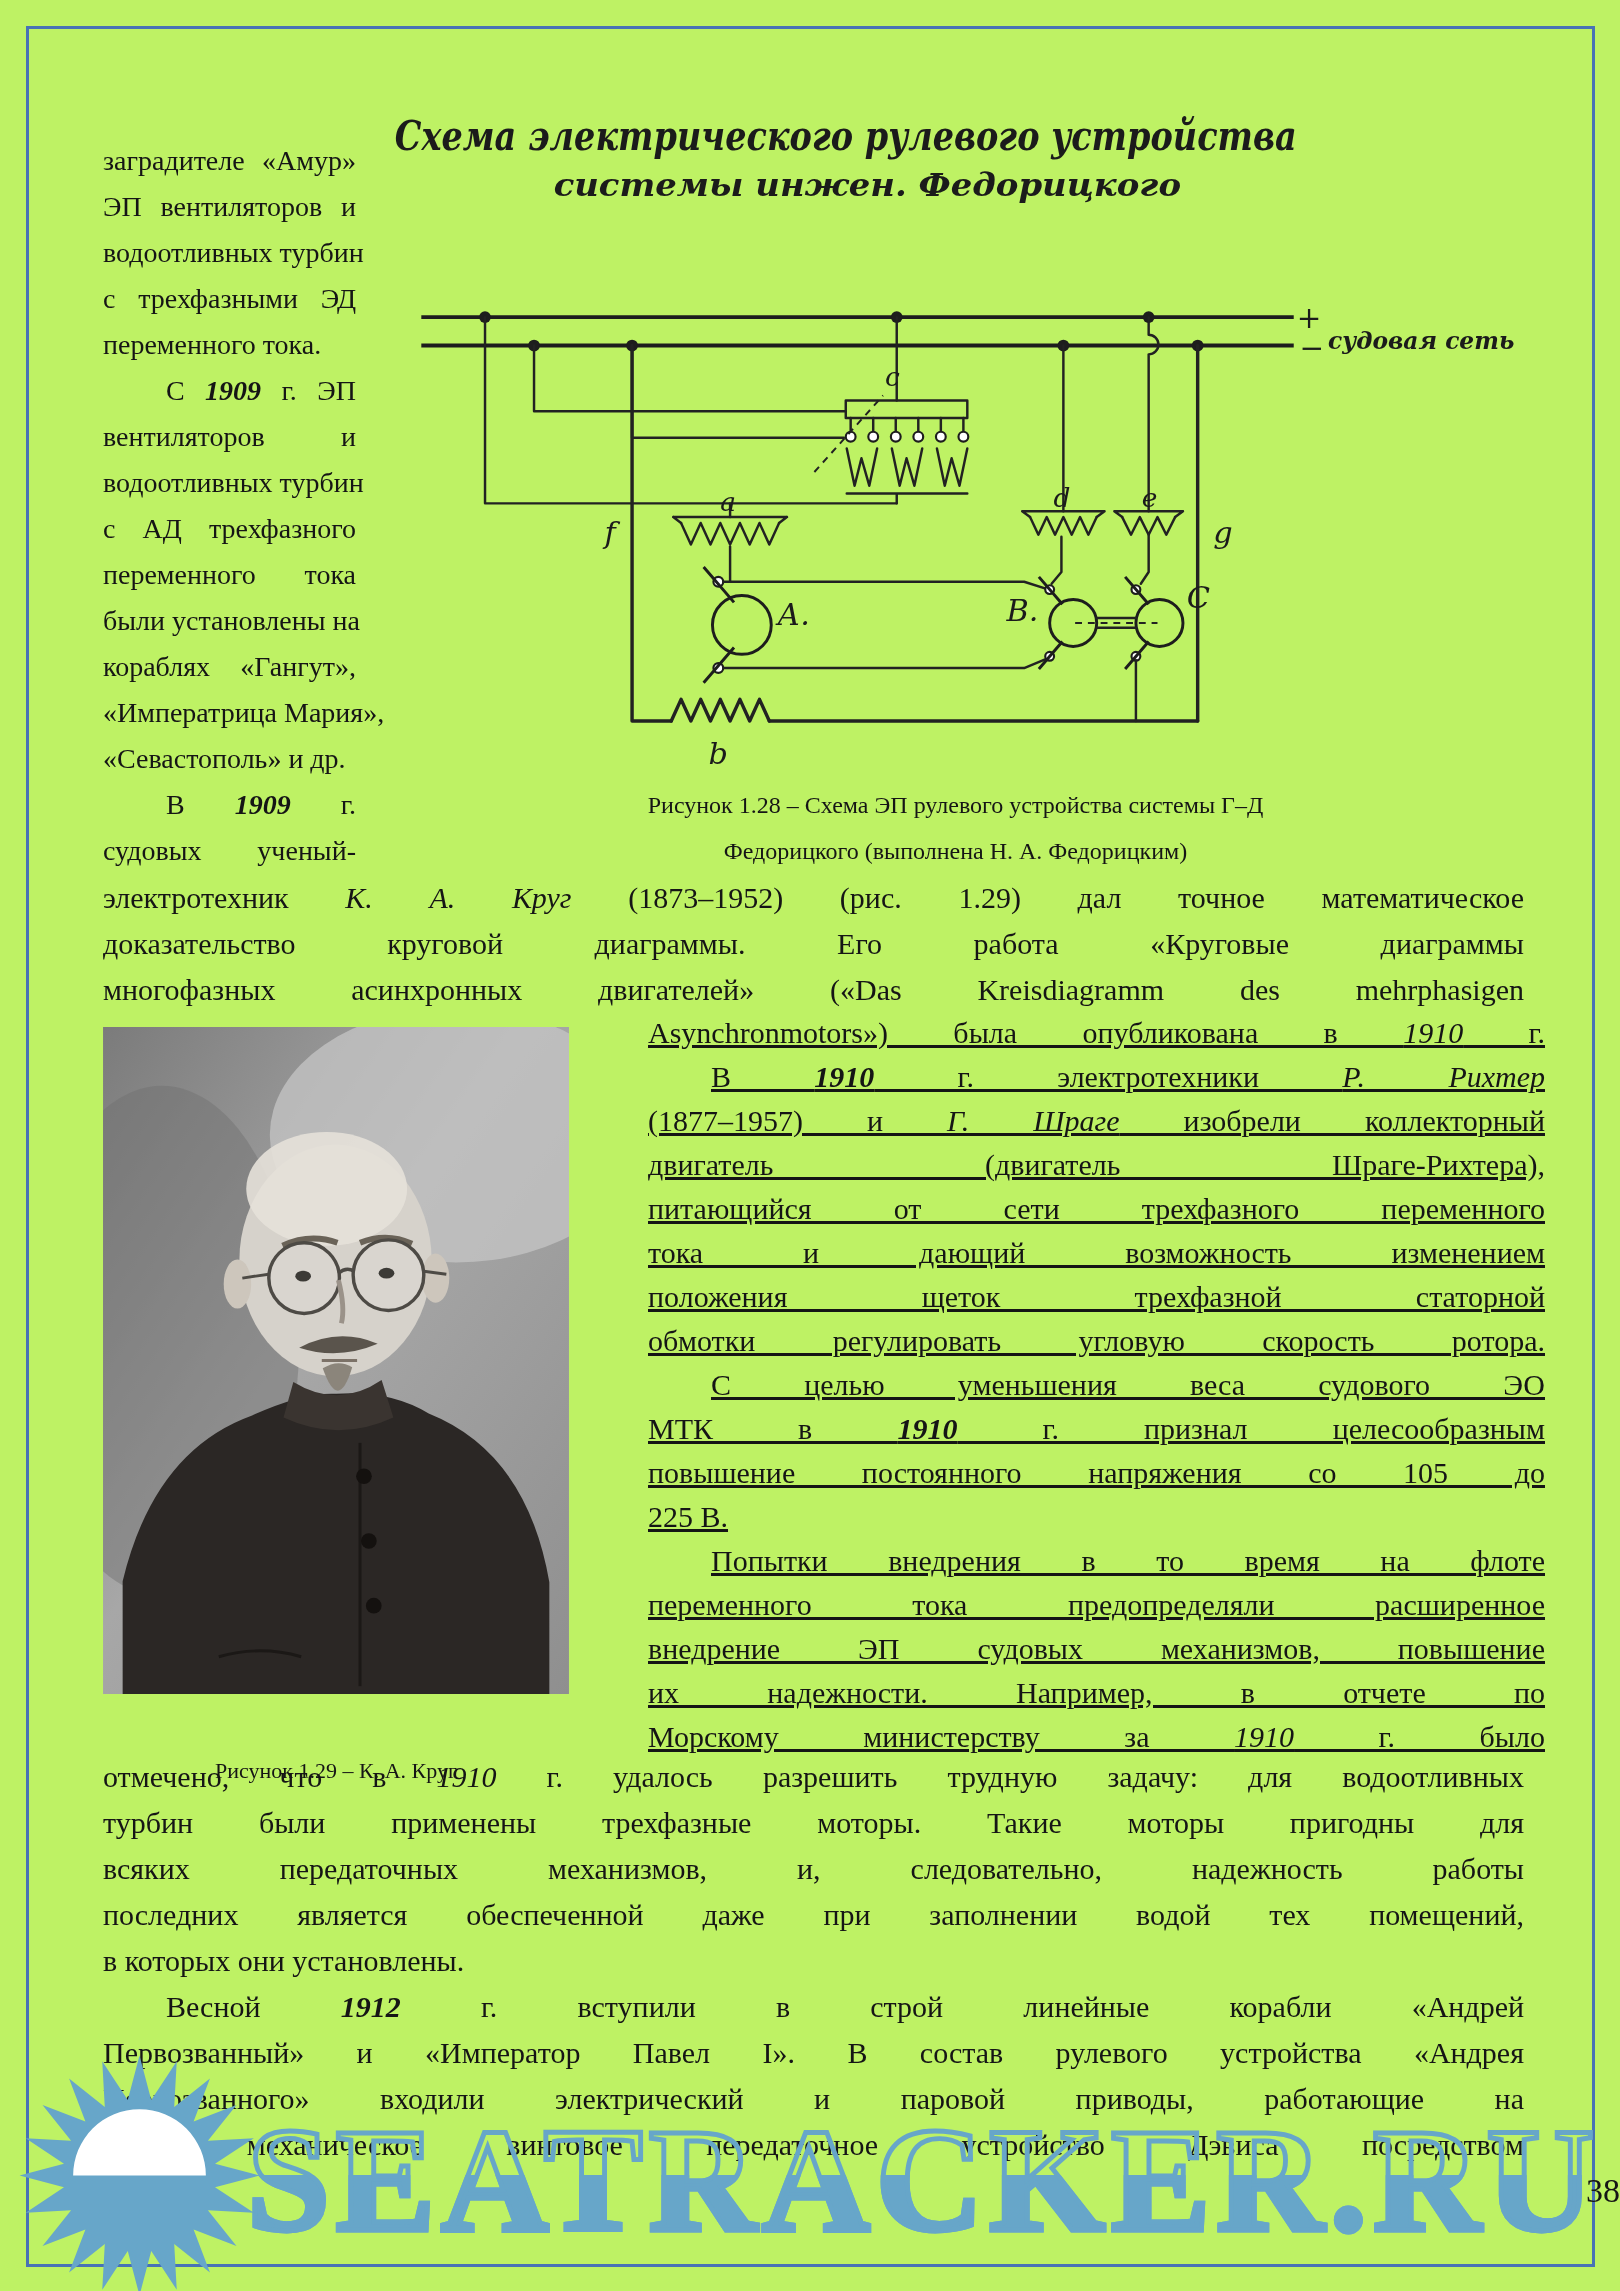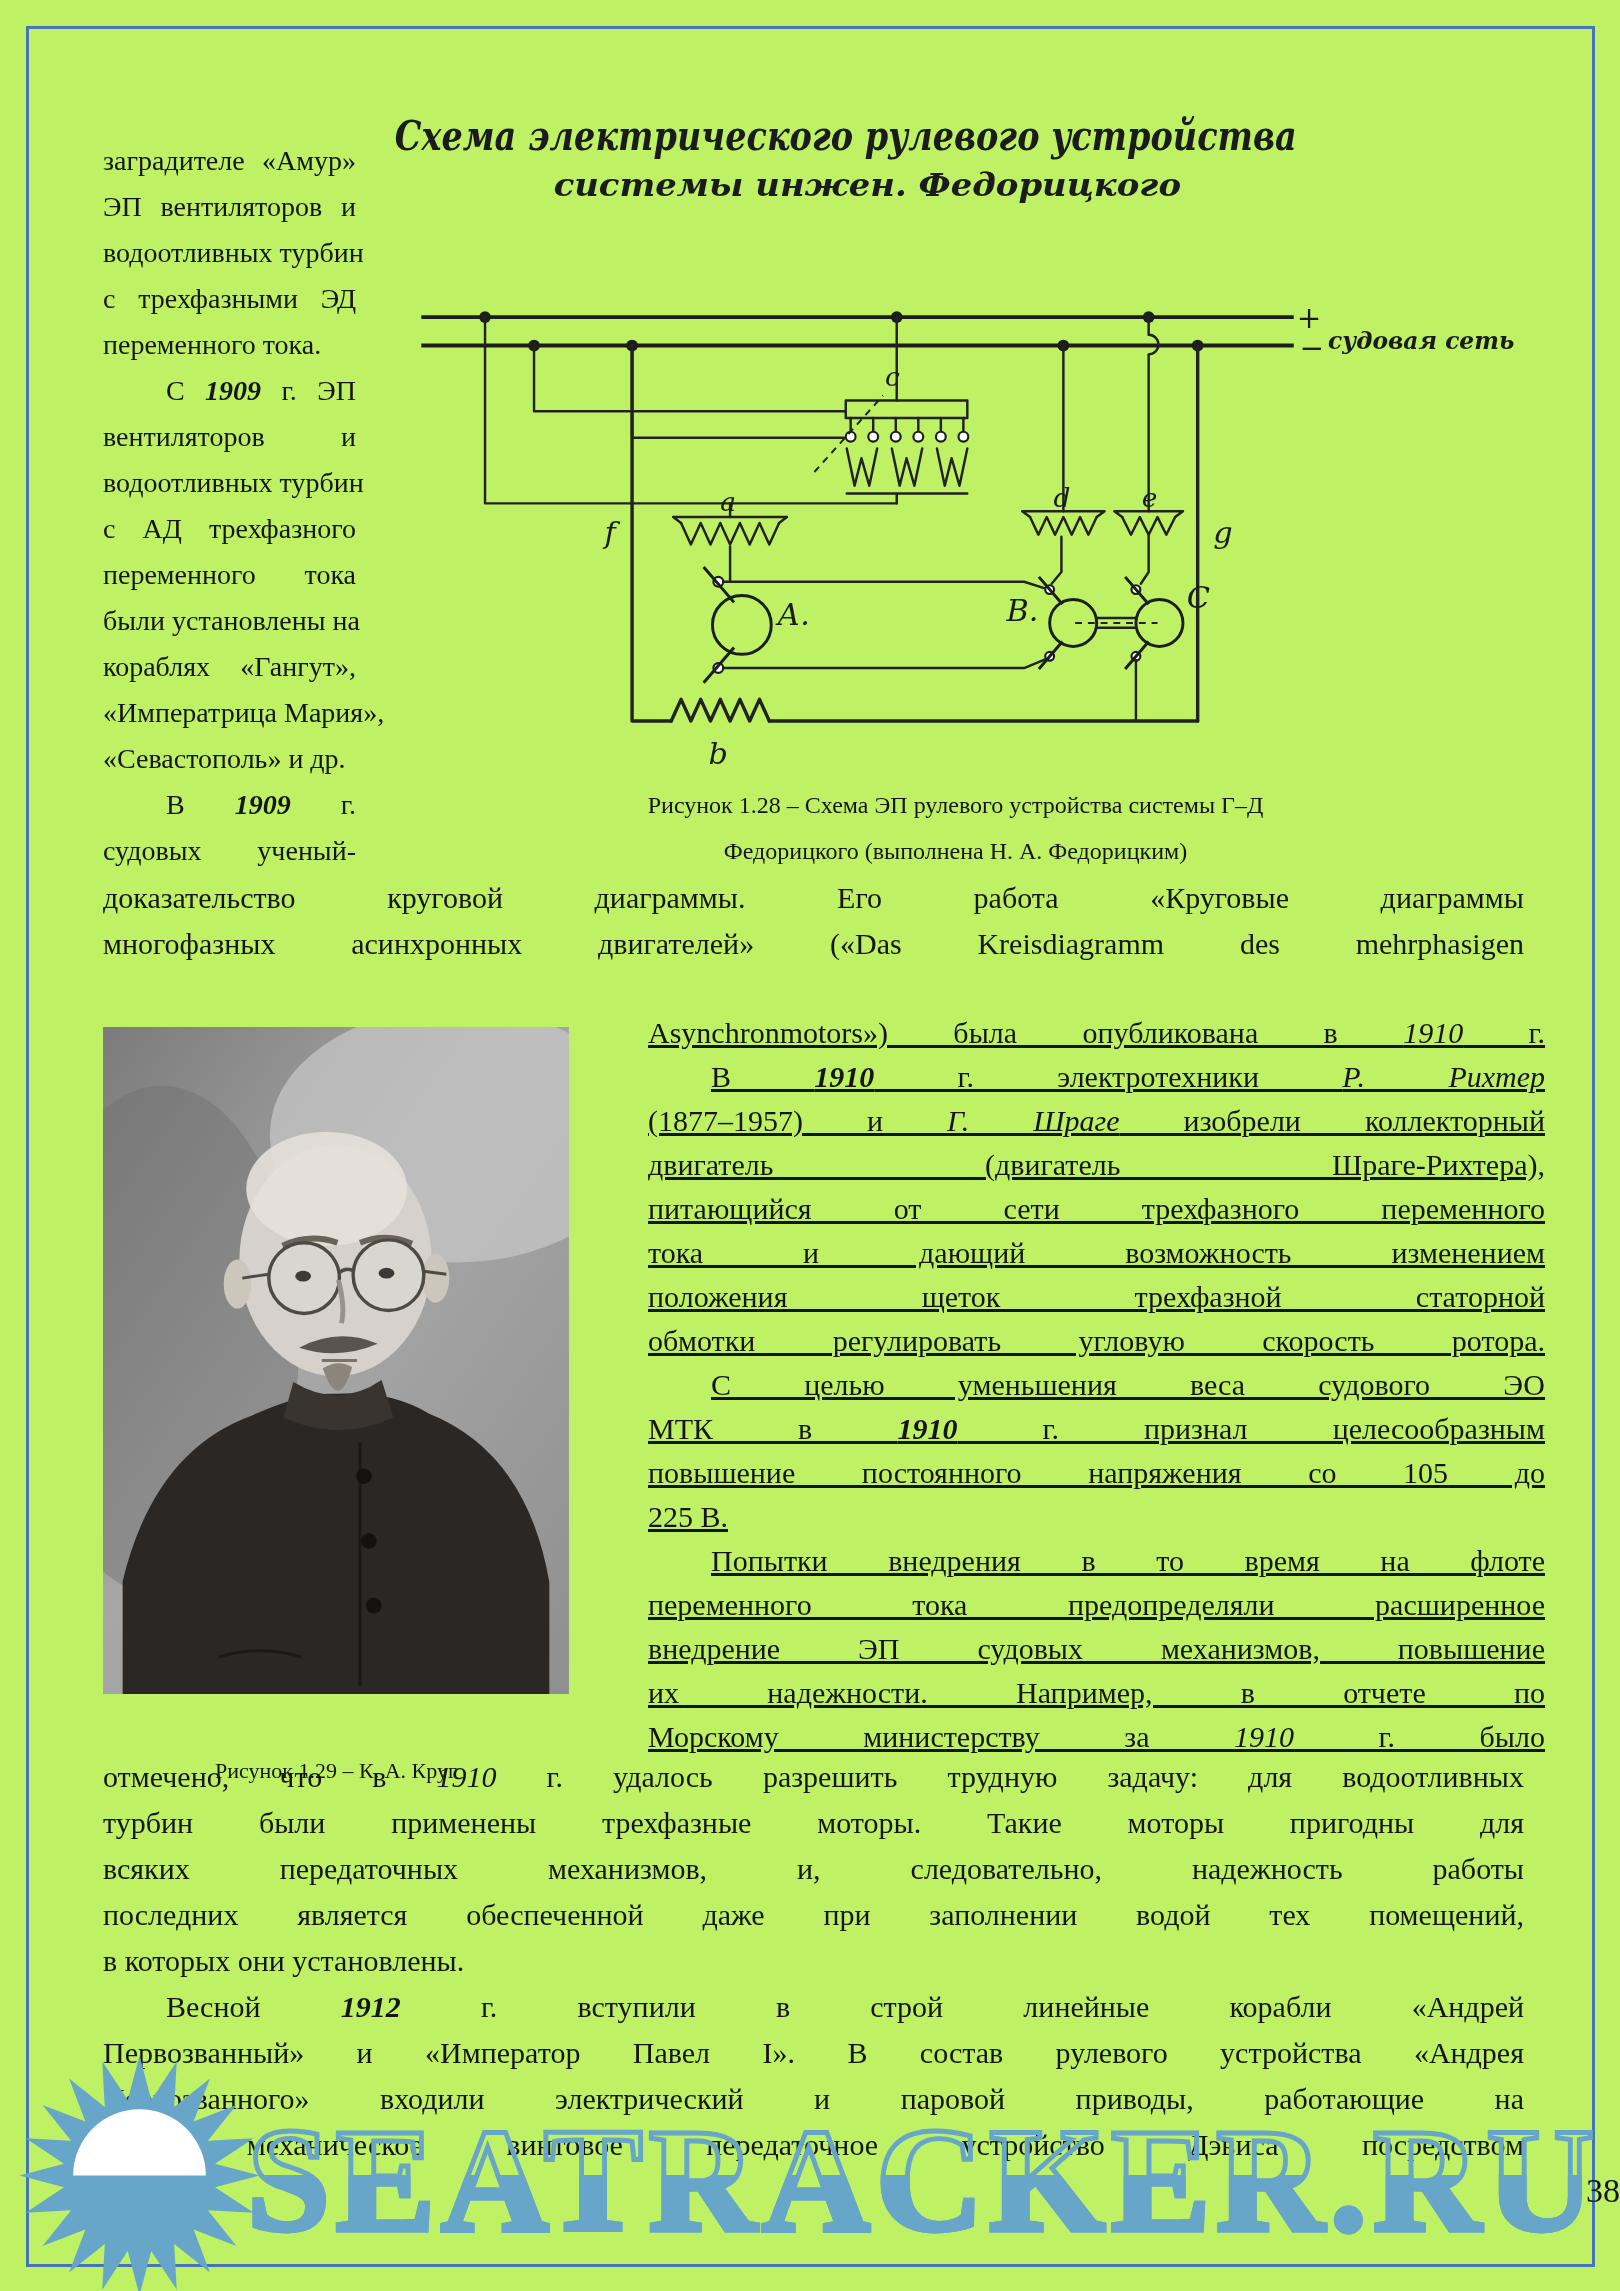--- a/index.html
+++ b/index.html
@@ -210,20 +210,21 @@
       <path class="dsh" d="M702,520 H786"></path>
     </svg>
   </div>
 
   <div class="fig128-cap">
     <div>Рисунок 1.28 – Схема ЭП рулевого устройства системы Г–Д</div>
     <div>Федорицкого (выполнена Н. А. Федорицким)</div>
   </div>
 
   <div class="mid-full">
+      <div class="ln ln-j"><span>электротехник </span><span class="run-i">К. А. Круг</span><span> (1873–1952) (рис. 1.29) дал точное математическое</span></div>
       <div class="ln ln-j"><span>доказательство круговой диаграммы. Его работа «Круговые диаграммы</span></div>
       <div class="ln ln-j"><span>многофазных асинхронных двигателей» («Das Kreisdiagramm des mehrphasigen</span></div>
     </div>
 
   <div class="photo">
     <svg viewBox="0 0 475 680">
       <defs>
         <linearGradient id="bgph" x1="0" y1="0" x2="1" y2="1">
           <stop offset="0" stop-color="#7b7b7b"></stop>
           <stop offset="0.45" stop-color="#a7a7a7"></stop>

